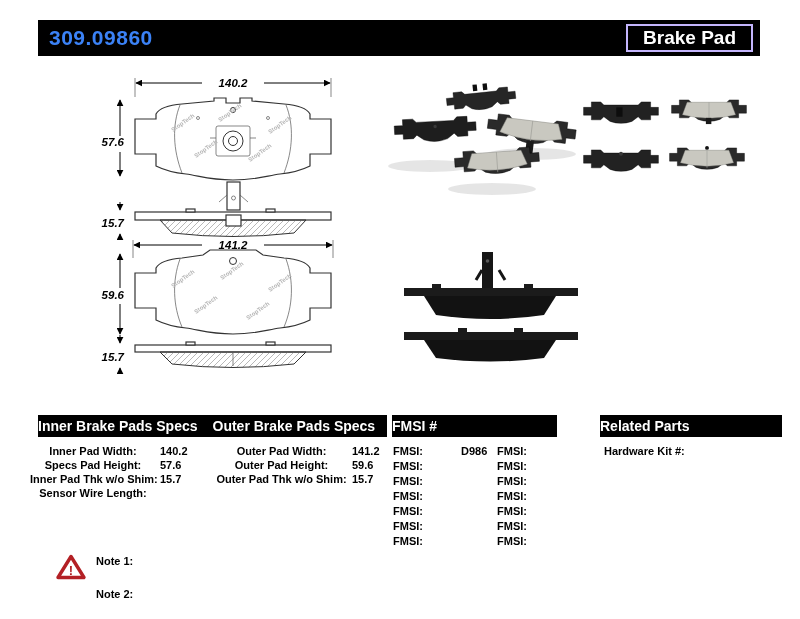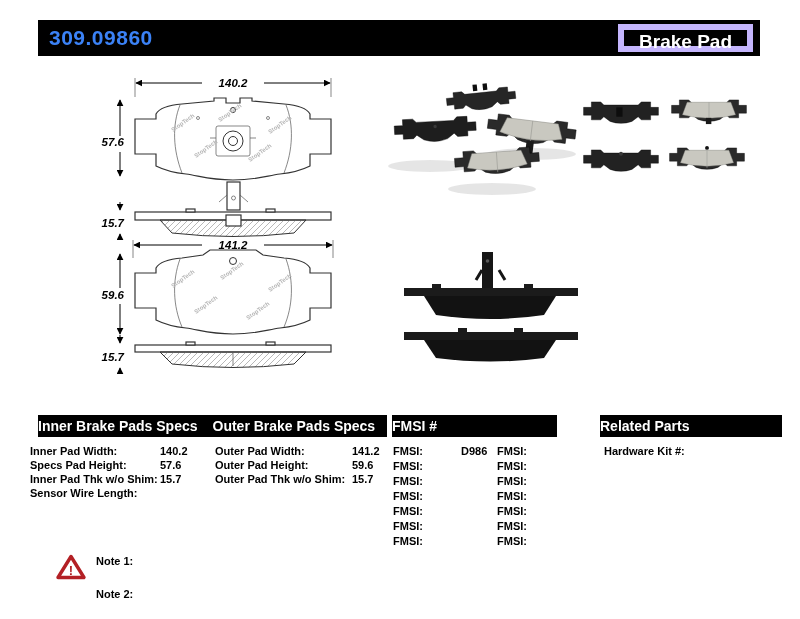--- a/index.html
+++ b/index.html
@@ -2,35 +2,35 @@
 <html><head>
 <meta charset="utf-8">
 <style>
   * { margin:0; padding:0; box-sizing:border-box; }
   body { background:#fff; font-family:"Liberation Sans", sans-serif; }
   #page { position:relative; width:800px; height:619px; background:#fff; overflow:hidden; }
 
   
   .topbar { position:absolute; left:38px; top:20px; width:722px; height:36px; background:#000; }
   .part-number { position:absolute; left:11px; top:0; line-height:36px; color:#3b82f6; font-size:21px; font-weight:bold; letter-spacing:0.5px; }
-  .type-badge { position:absolute; right:7px; top:4px; height:28px; border:6px solid #c4b5fd; padding:0 15px; line-height:24px; color:#fff; font-size:19px; font-weight:bold; }
+  .type-badge { position:absolute; right:7px; top:4px; height:28px; border:2px solid #c4b5fd; padding:0 15px; line-height:24px; color:#fff; font-size:19px; font-weight:bold; }
 
   svg { position:absolute; overflow:visible; }
   .dim-text { font:italic bold 11.5px "Liberation Sans", sans-serif; fill:#000; }
   .wm { font:bold 6px "Liberation Sans", sans-serif; fill:#b5b5b5; }
   .ln { stroke:#333; fill:none; stroke-width:1; }
   .ln-thin { stroke:#555; fill:none; stroke-width:0.7; }
   .outline { stroke:#333; fill:#fff; stroke-width:1.2; }
 
   
   .thead { position:absolute; top:415px; height:22px; background:#000; color:#fff; display:flex; align-items:center; }
   .thead span { flex:1; font-size:14px; font-weight:bold; }
   .spec-col { position:absolute; top:445px; }
   .spec-row { height:14px; display:flex; font-size:11px; font-weight:bold; color:#000; white-space:nowrap; }
-  .spec-lbl { display:inline-block; text-align:left; }
+  .spec-lbl { display:inline-block; text-align:center; }
   .spec-val { margin-left:4px; }
   .inner-col .spec-lbl { width:126px; }
   .outer-col .spec-lbl { width:133px; }
   .fmsi-col { position:absolute; top:445px; }
   .fmsi-row { height:15px; font-size:11px; font-weight:bold; white-space:nowrap; }
   .fmsi-val { margin-left:10px;padding-left:28px; }
   .related-col { position:absolute; top:445px; left:604px; font-size:11px; font-weight:bold; }
 
   
   .note-lbl { position:absolute; left:96px; font-size:11px; font-weight:bold; color:#000; }

